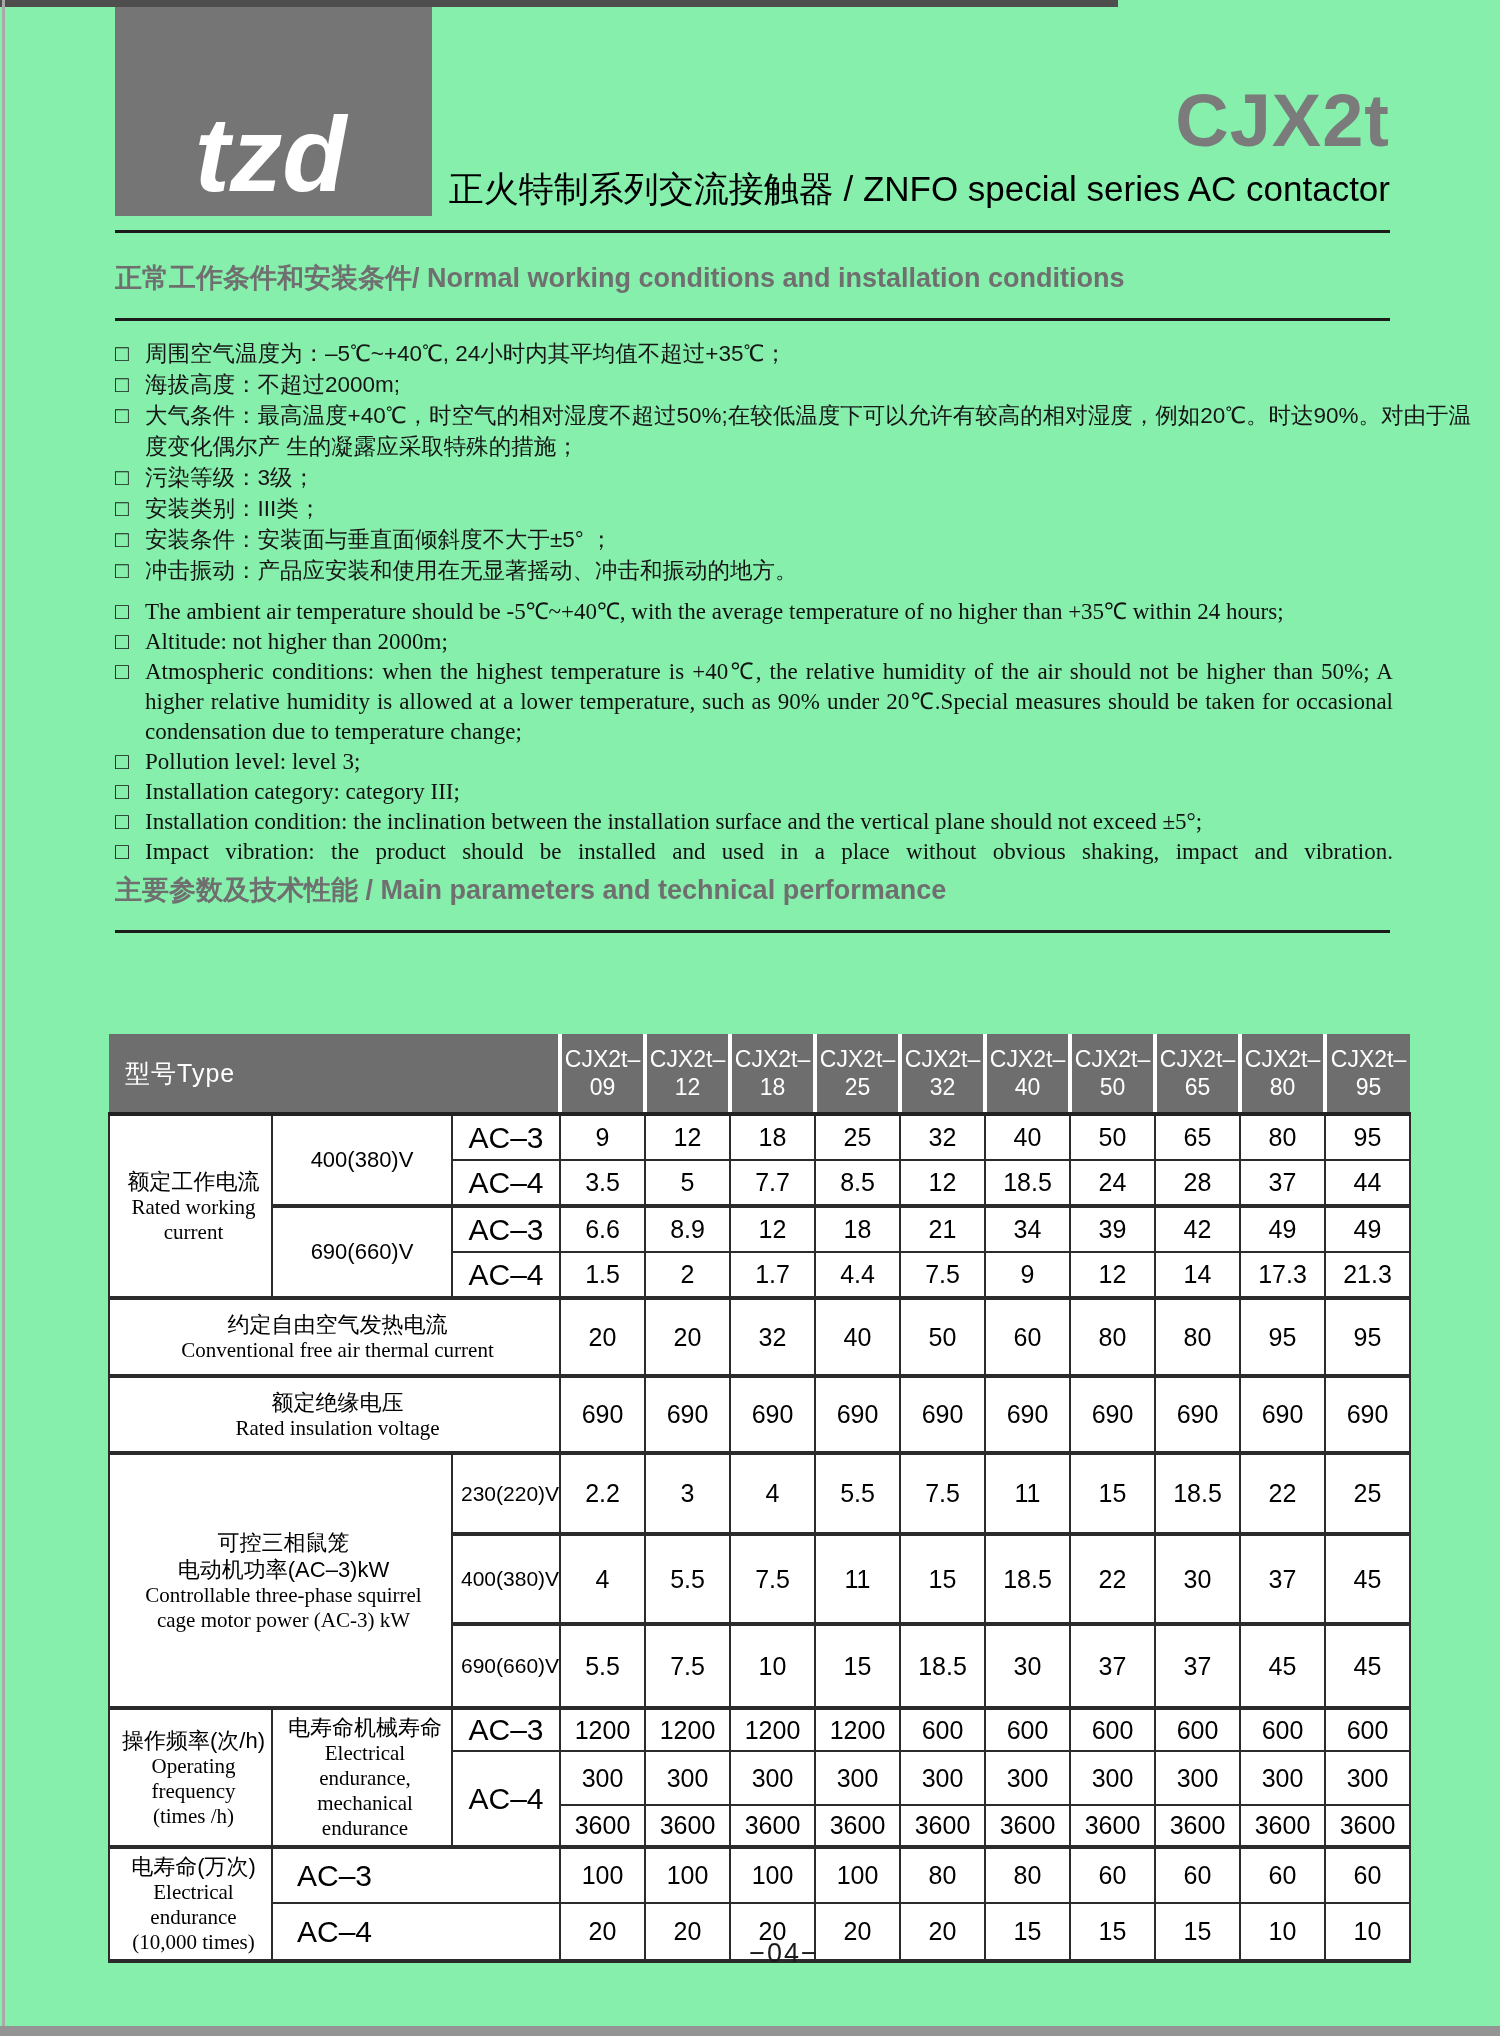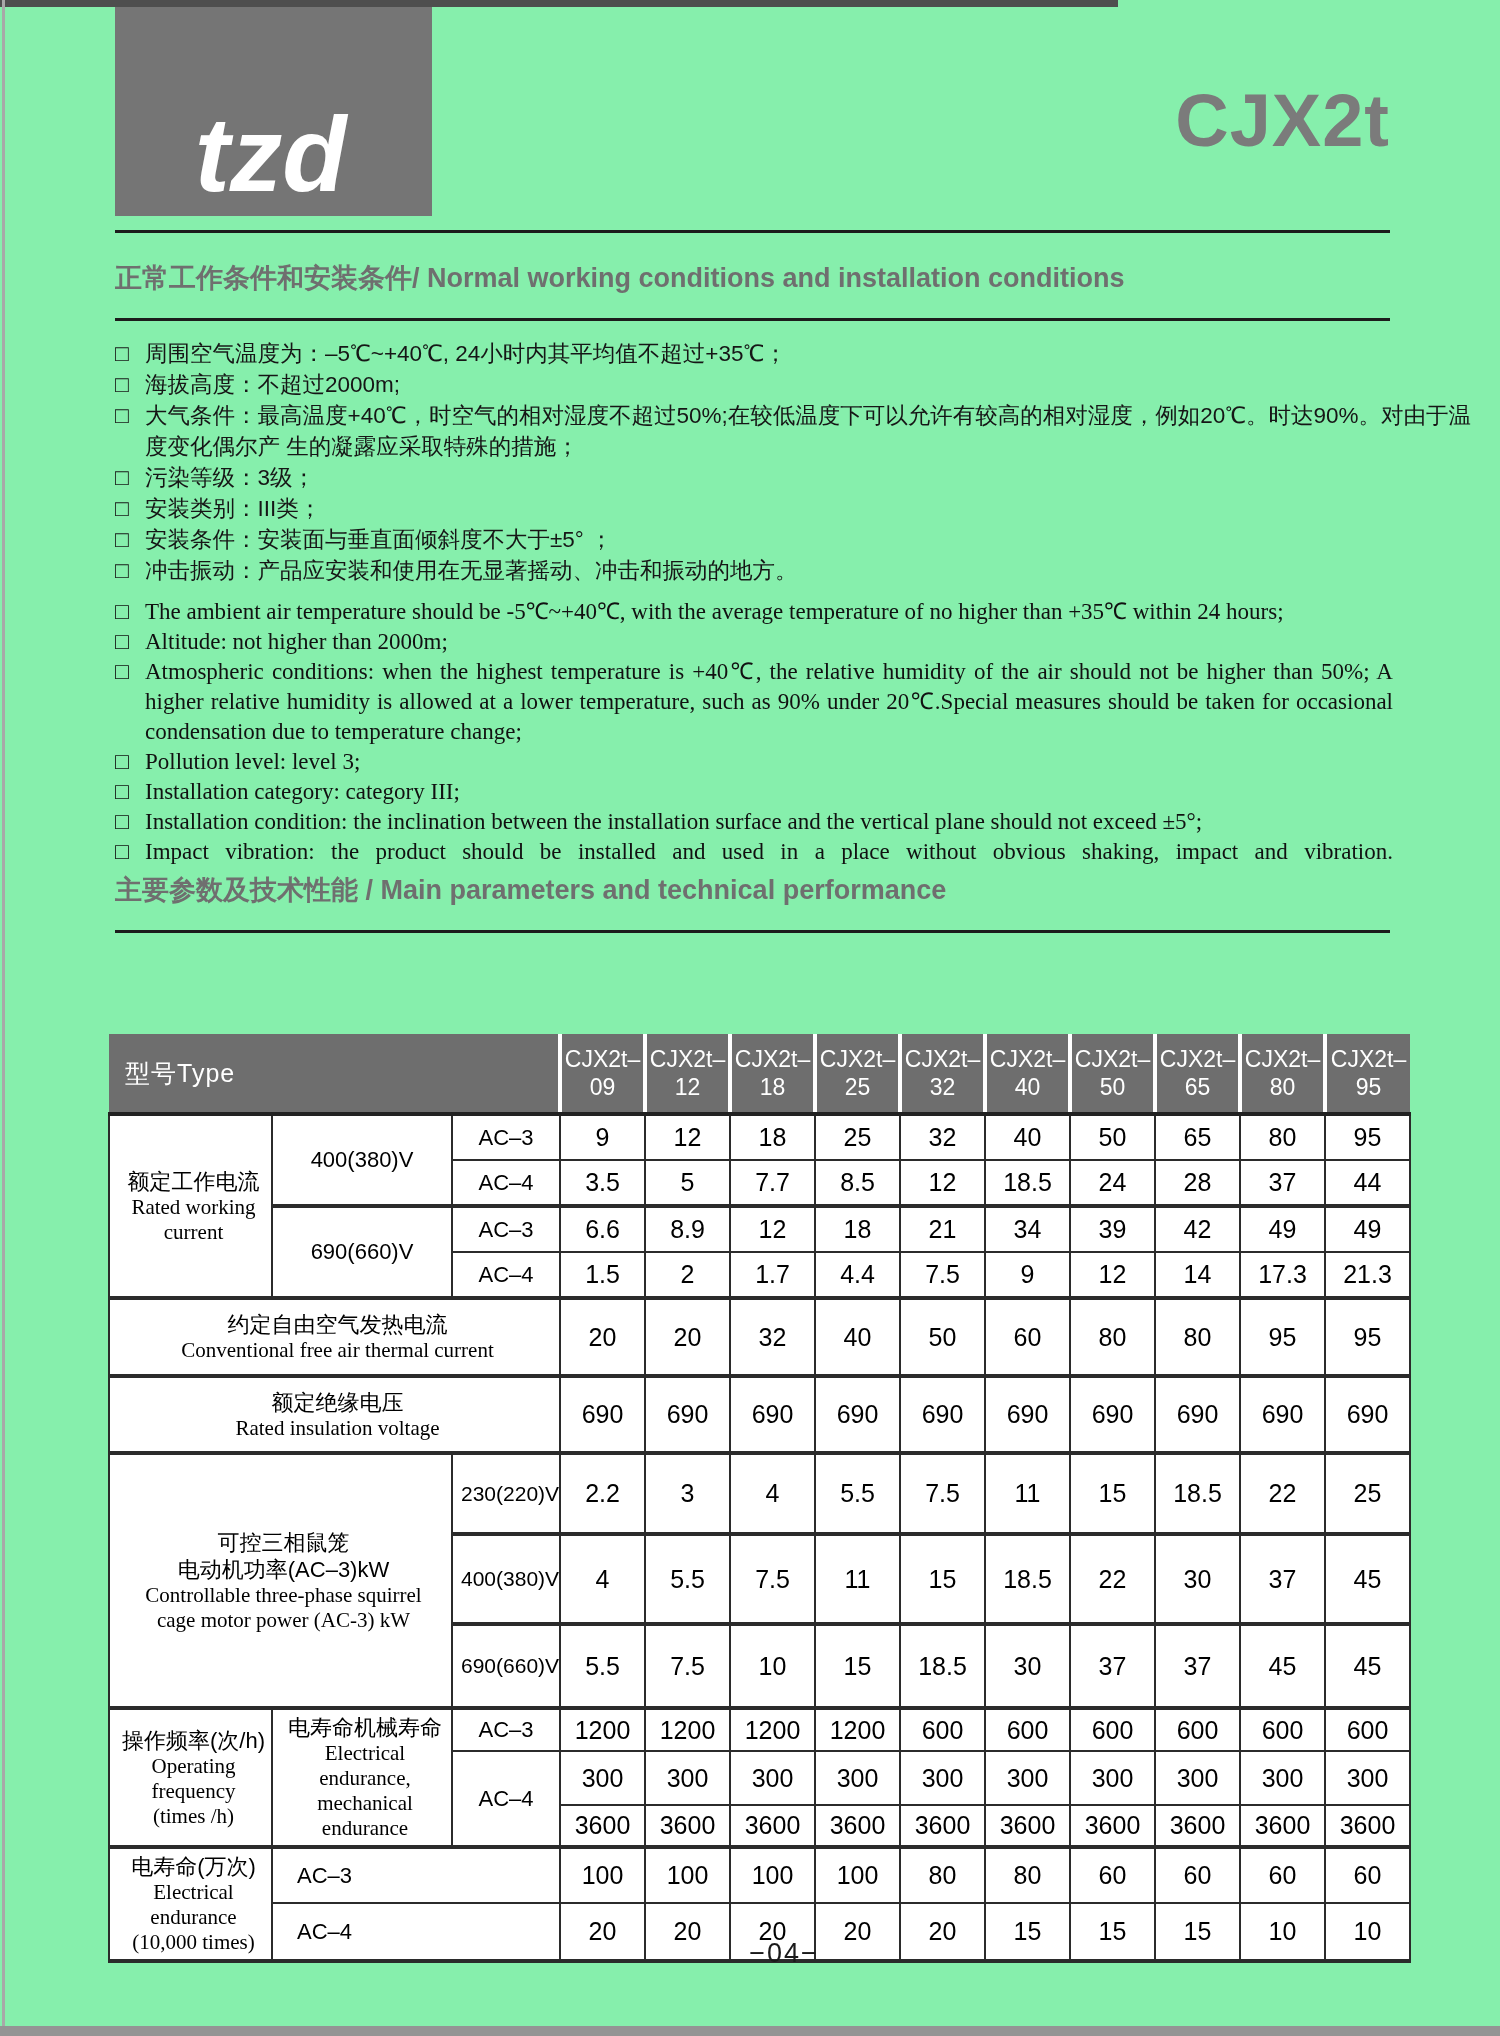--- a/index.html
+++ b/index.html
@@ -52,39 +52,40 @@
               color:#000; background:#fff; }
   .ptable tr.thick > td { border-top-width:4px; }
   .ptable tr.last  > td { border-bottom-width:4px; }
   .ptable td.bb { border-bottom-width:4px; }
   .num { font-size:25px; }
   .lbl { text-align:left; padding:4px 4px 4px 10px; }
   .lbl .zh { font-size:22px; line-height:27px; }
   .lbl .en { font-family:"Liberation Serif", serif; font-size:21px; line-height:25px; }
   .vlt { font-size:22px; }
   .vlt.sm { font-size:21px; padding:0 8px; }
-  .acl { font-size:22px; }
+  .acl { font-size:30px; }
   .acl.left { text-align:left; padding-left:24px; }
 
   .pagenum { position:absolute; top:1938px; left:108px; width:1352px; text-align:center;
              font-size:27px; color:#1a1a1a; letter-spacing:2px; }
 </style>
 </head>
 <body>
 
 <div class="page">
 
   <div class="top-strip"></div>
   <div class="left-line"></div>
   <div class="bottom-strip"></div>
 
   <div class="brand">
     <span class="logo-text">tzd</span>
   </div>
   <div class="prod-code">CJX2t</div>
+  <div class="subtitle">正火特制系列交流接触器 / ZNFO special series AC contactor</div>
   <div class="rule rule1"></div>
 
   <div class="sec-heading h1a">正常工作条件和安装条件/ Normal working conditions and installation conditions</div>
   <div class="rule rule2"></div>
 
   <div class="cond zh-list">
       <div class="cond-item">
         <span class="marker">□</span>
         <div class="cond-text">
           <div>周围空气温度为：–5℃~+40℃, 24小时内其平均值不超过+35℃；</div>

